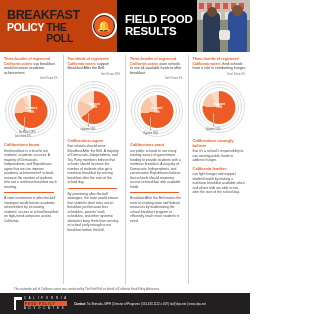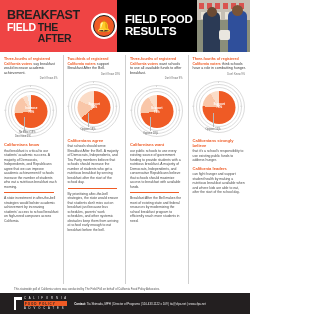--- a/index.html
+++ b/index.html
@@ -1,21 +1,21 @@
 <!DOCTYPE html>
 <html><head>
 <meta charset="utf-8">
 <style>
   html,body{margin:0;padding:0;}
   body{width:250px;height:323px;background:#ffffff;font-family:"Liberation Sans",sans-serif;overflow:hidden;}
   .page{position:relative;width:250px;height:323px;}
 
   
   .header{display:flex;height:52px;width:250px;}
-  .hdr-orange{position:relative;width:117px;height:52px;background:#ef4444;display:flex;align-items:center;}
+  .hdr-orange{position:relative;width:117px;height:52px;background:#c2410c;display:flex;align-items:center;}
   .logo-wrap{display:flex;align-items:center;padding-left:7px;}
   .logo-type{display:flex;flex-direction:column;line-height:1;}
   .logo-l1{font-size:12.5px;font-weight:bold;color:#231f20;letter-spacing:-0.4px;font-family:"Liberation Sans",sans-serif;}
   .logo-l2{display:flex;gap:2px;font-size:10.5px;font-weight:bold;letter-spacing:-0.3px;margin-top:1px;}
   .logo-after{color:#ffffff;}
   .logo-thebell{color:#231f20;}
   .bell-badge{position:relative;width:26px;height:26px;border-radius:50%;background:#ffffff;margin-left:-2px;display:flex;align-items:center;justify-content:center;}
   .bell-inner{width:20px;height:20px;border-radius:50%;background:#ef5b25;display:flex;align-items:center;justify-content:center;border:1.5px solid #231f20;}
   .bell-glyph{font-size:11px;color:#231f20;line-height:1;}
 
@@ -77,22 +77,22 @@
 <body>
 
 <div class="page">
 
   <div class="header">
     <div class="hdr-orange">
       <div class="logo-wrap">
         <div class="logo-type">
           <div class="logo-l1">BREAKFAST</div>
           <div class="logo-l2">
-            <span class="logo-after">FIELD</span>
-            <span class="logo-thebell">THE AFTER</span>
+            <span class="logo-after">POLICY</span>
+            <span class="logo-thebell">THE POLL</span>
           </div>
         </div>
         <div class="bell-badge">
           <div class="bell-inner">
             <span class="bell-glyph">🔔</span>
           </div>
         </div>
       </div>
     </div>
 

